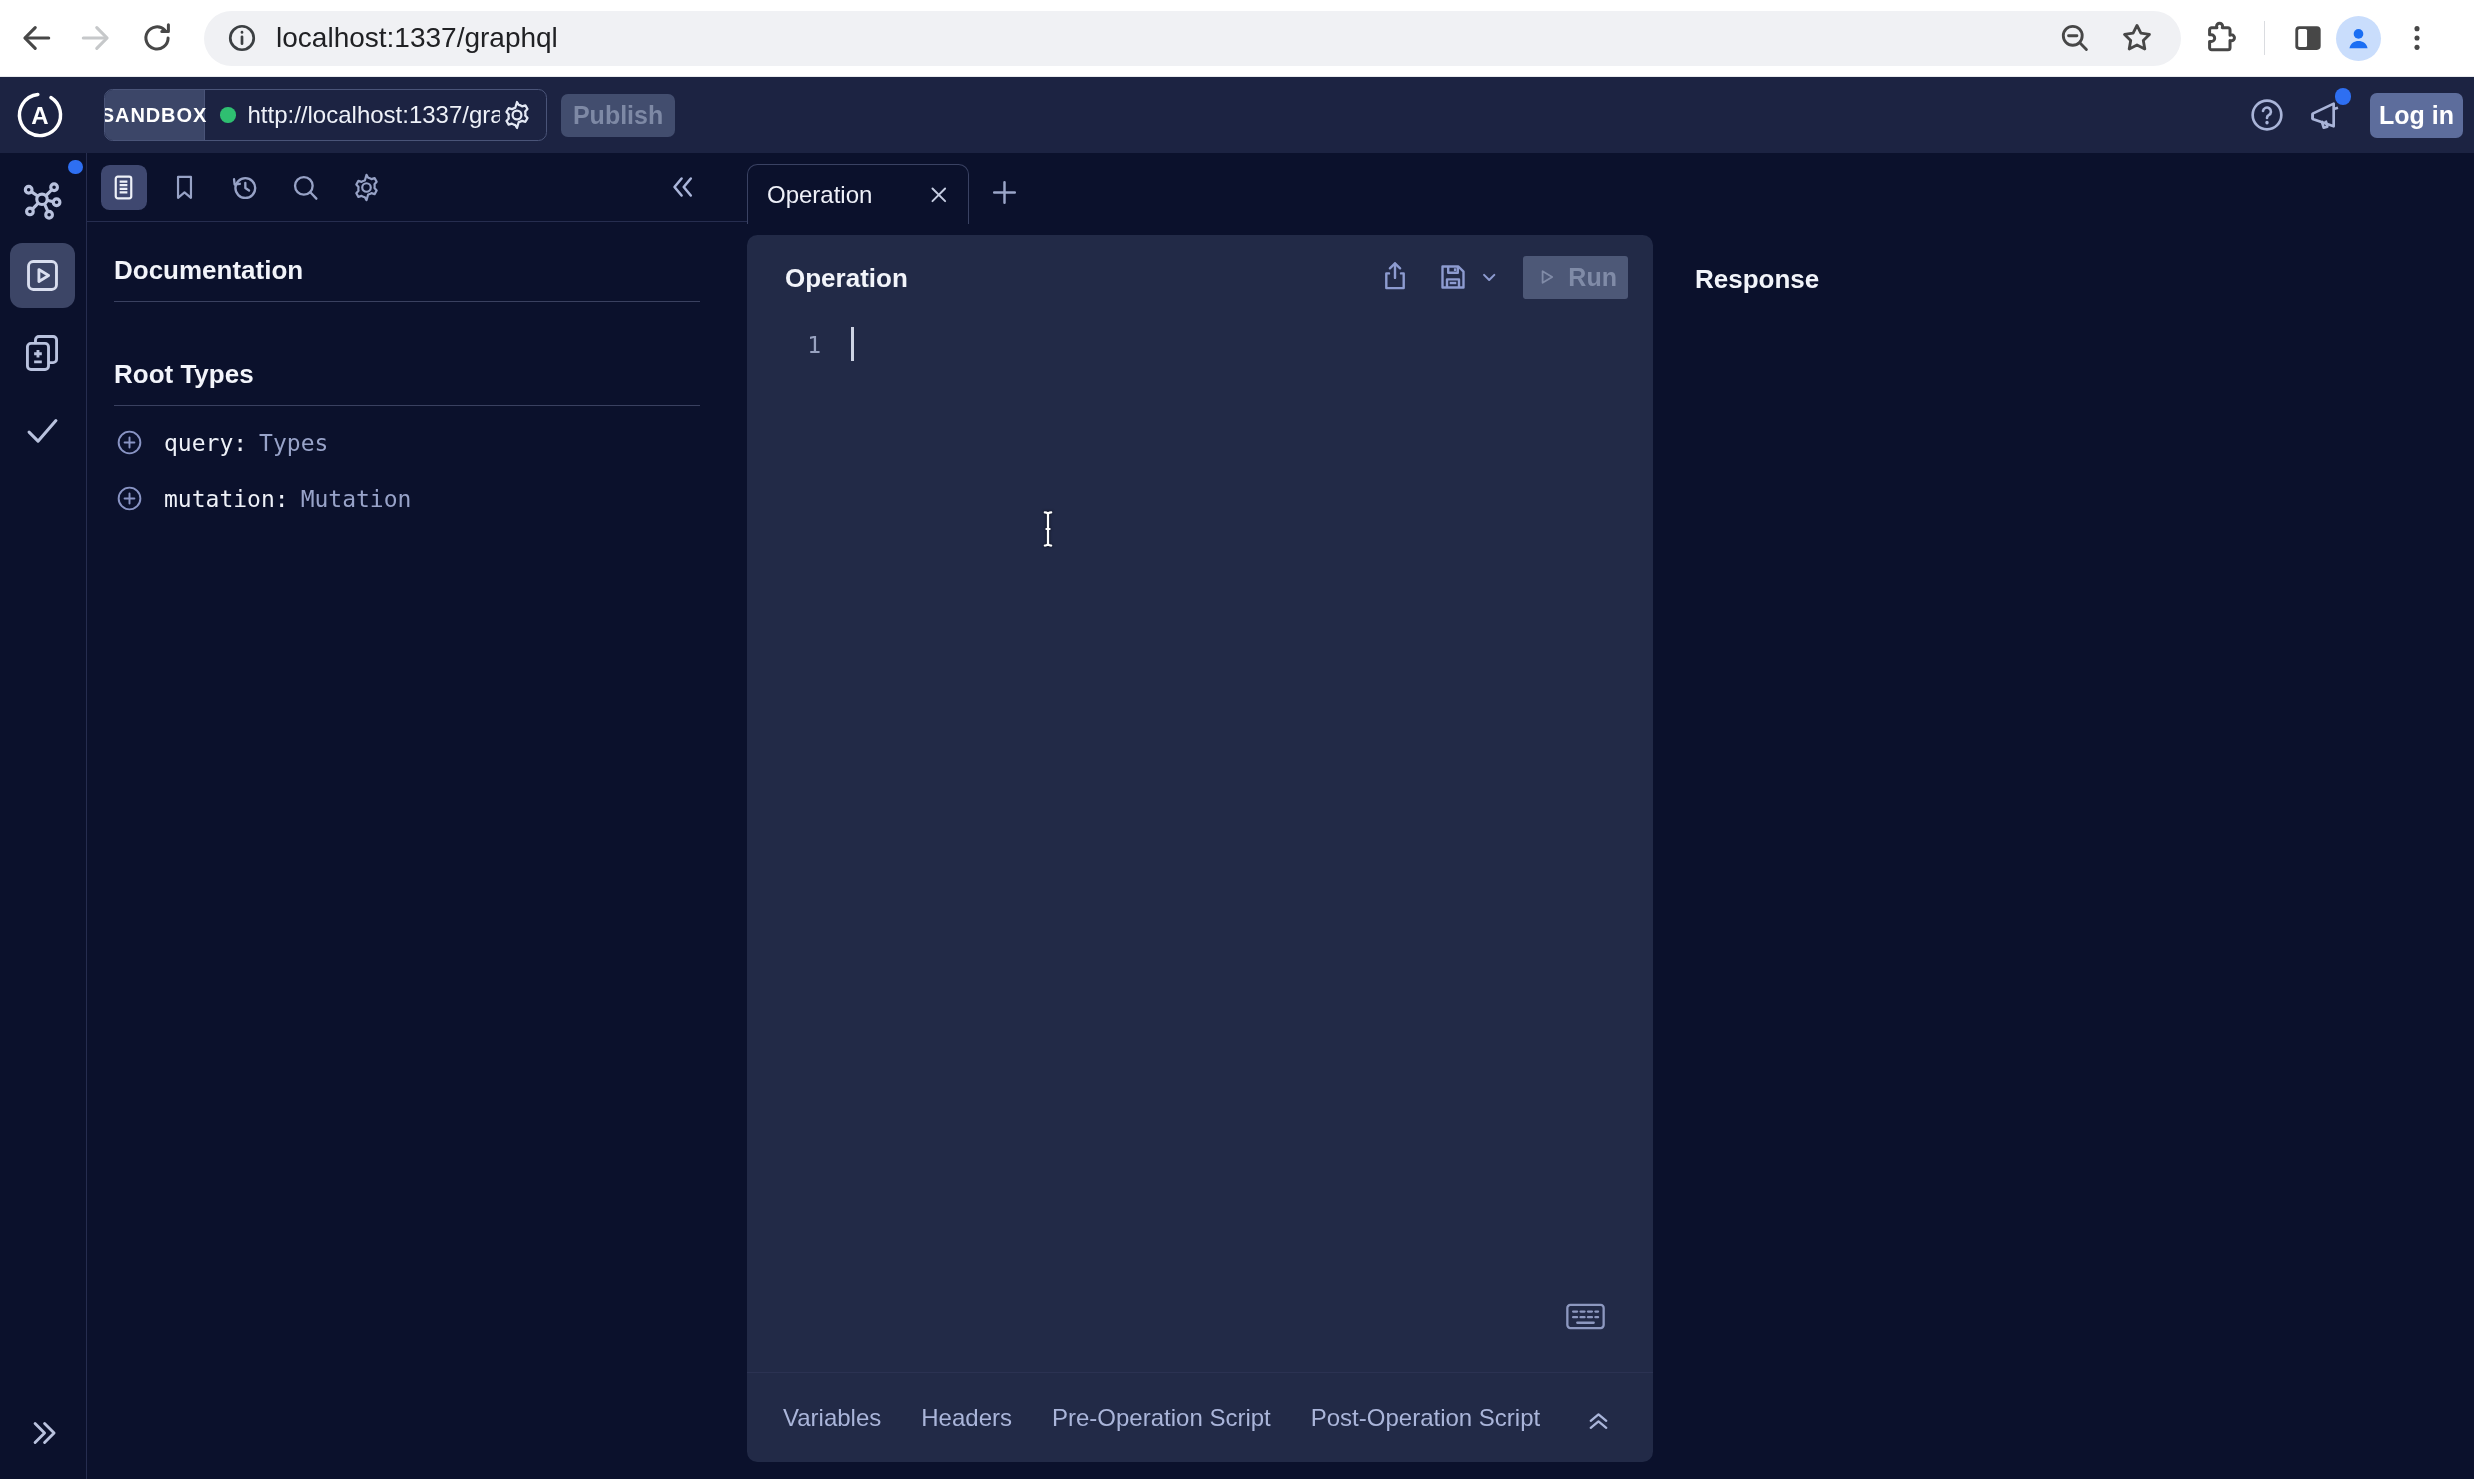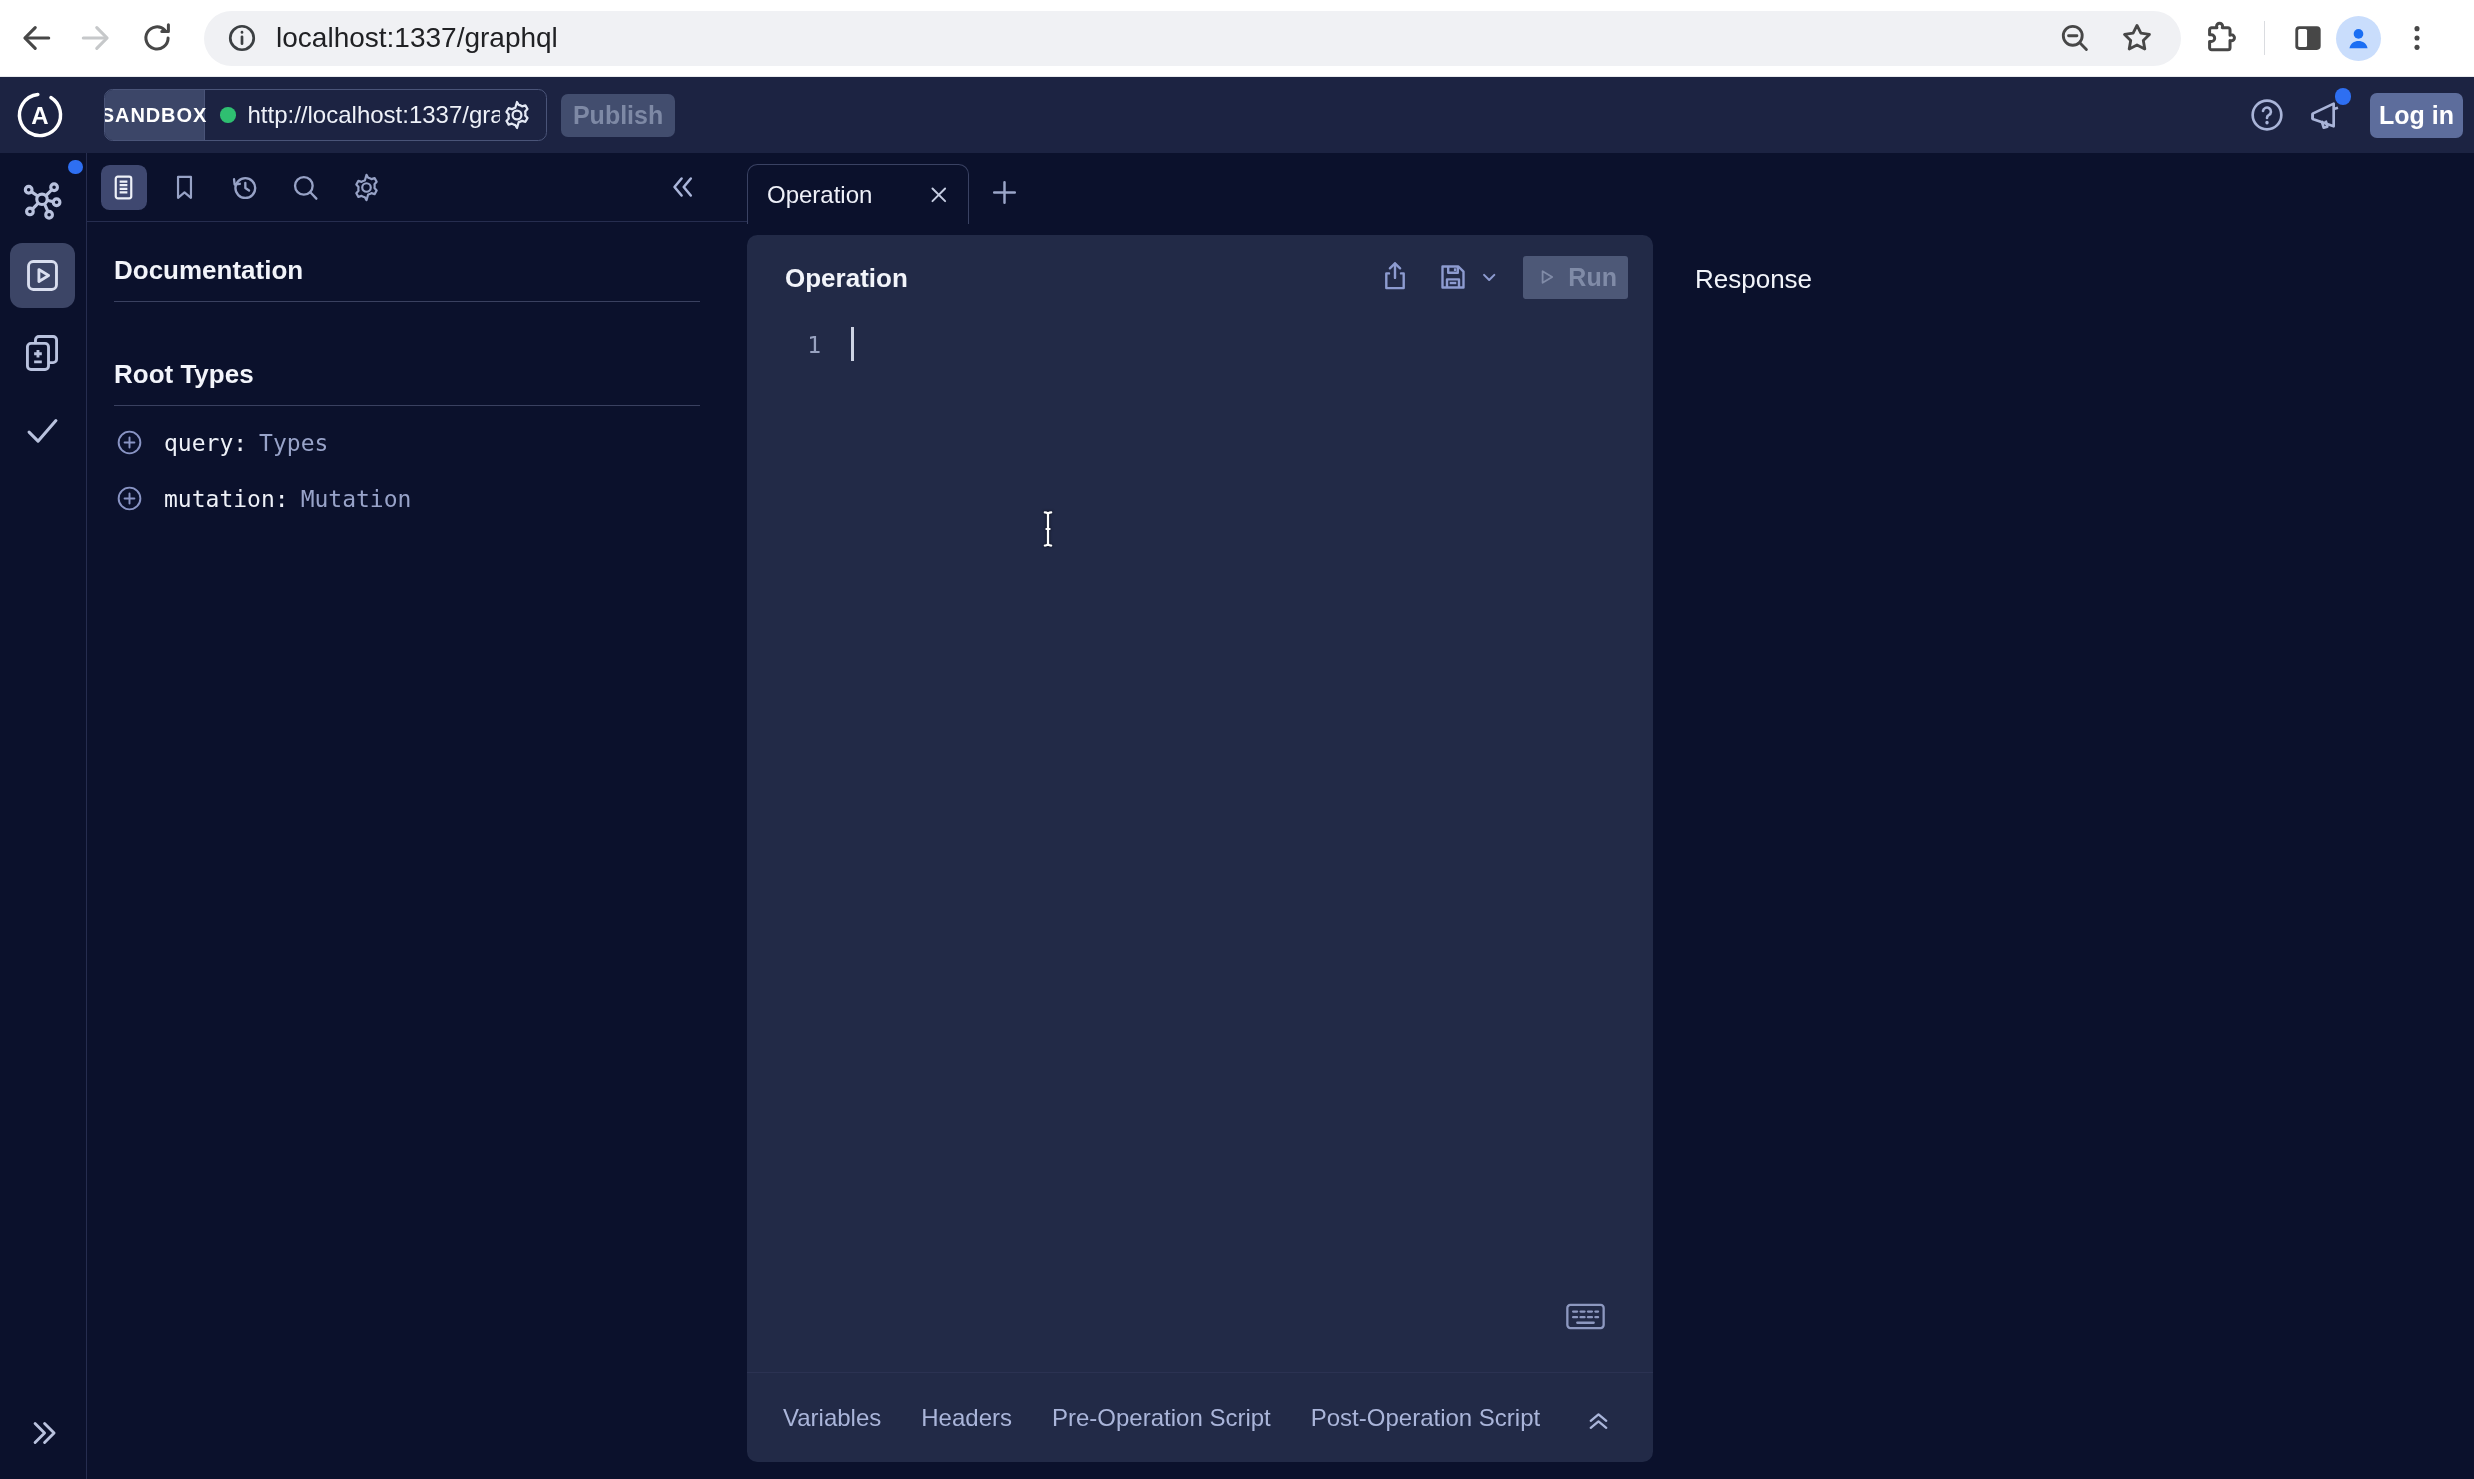--- a/index.html
+++ b/index.html
@@ -100,21 +100,21 @@
     font-family:var(--mono);font-size:23px;line-height:36px;color:#98a2c0;}
   .caret{position:absolute;left:104px;top:92px;width:2.6px;height:34px;background:#cdd3e4;}
   .kbd-hint{position:absolute;right:46px;bottom:129px;color:#8d98c0;}
   .op-footer{position:absolute;left:0;right:0;bottom:0;height:90px;border-top:1.7px solid #2b3252;
     display:flex;align-items:center;padding:0 39px 0 36px;}
   .foot-tab{color:#aab5da;font-size:24px;margin-right:40px;cursor:pointer;}
   .foot-collapse{margin-left:auto;color:#aab5da;display:flex;}
 
   
   .response{left:1652px;top:222px;width:822px;height:1257px;padding:42px 0 0 43px;}
-  .response h1{font-size:26px;font-weight:400;color:var(--white);}
+  .response h1{font-size:26px;font-weight:700;color:var(--white);}
 
   .ibeam{left:1036px;top:509px;color:#ffffff;filter:drop-shadow(0 0 1.7px rgba(0,0,0,.7));}
 </style>
 </head>
 <body>
 
 <div class="screen">
 
   <header class="chrome abs">
     <span class="navbtn" style="margin-left:17px">

